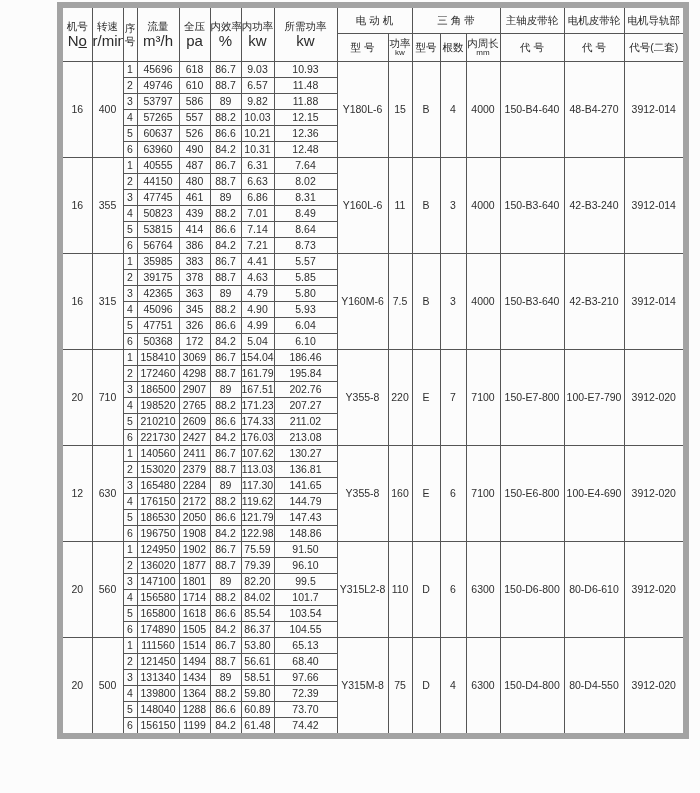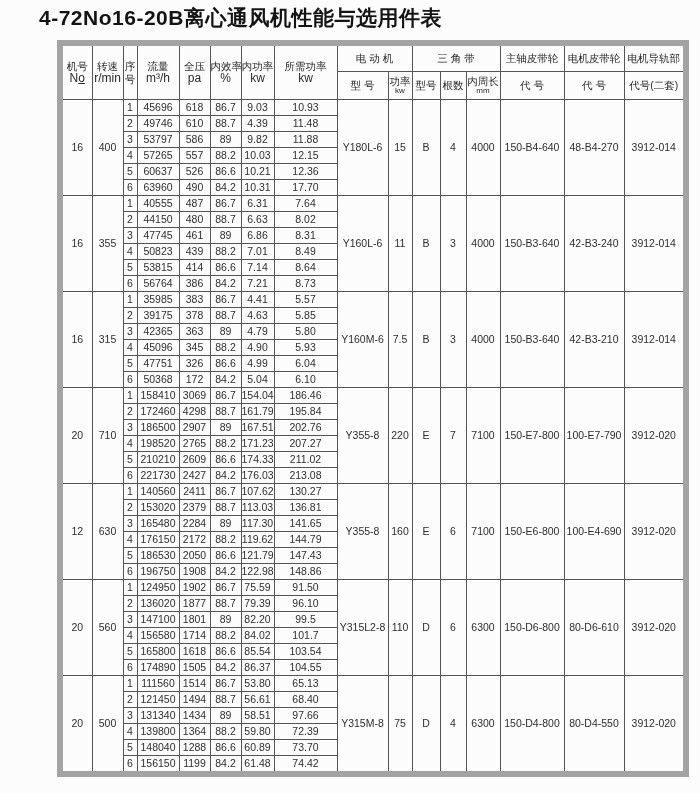--- a/index.html
+++ b/index.html
@@ -44,29 +44,28 @@
     color: #2a2a2a;
   }
   .spec-table thead tr.hrow1 th { height: 25px; }
   .spec-table thead tr.hrow2 th { height: 27px; }
   .spec-table tbody td {
     font-size: 10.5px;
     height: 15px;
     line-height: 1;
   }
   .stack2 div { line-height: 1.15; }
-  .unit { font-size: 12px; }
+  .unit { font-size: 15px; }
   .unit-tiny { font-size: 8px; line-height: 0.8; margin-top: -1px; }
   .uo { text-decoration: underline; text-underline-offset: 1px; }
 </style>
 </head>
 <body>
 
 <div class="page">
-  <div class="title">4-72No16-20B离心通风机性能与选用件表</div>
 
   <table class="spec-table">
     <colgroup>
       <col style="width:32px">
         <col style="width:31px">
         <col style="width:14px">
       <col style="width:42px">
         <col style="width:31px">
         <col style="width:31px">
       <col style="width:33px">
@@ -154,21 +153,21 @@
           <td rowspan="6">4000</td>
           <td rowspan="6">150-B4-640</td>
           <td rowspan="6">48-B4-270</td>
           <td rowspan="6">3912-014</td>
         </tr>
         <tr>
           <td>2</td>
           <td>49746</td>
           <td>610</td>
           <td>88.7</td>
-          <td>4.39</td>
+          <td>6.57</td>
           <td>11.48</td>
         </tr>
         <tr>
           <td>3</td>
           <td>53797</td>
           <td>586</td>
           <td>89</td>
           <td>9.82</td>
           <td>11.88</td>
         </tr>
@@ -187,21 +186,21 @@
           <td>86.6</td>
           <td>10.21</td>
           <td>12.36</td>
         </tr>
         <tr>
           <td>6</td>
           <td>63960</td>
           <td>490</td>
           <td>84.2</td>
           <td>10.31</td>
-          <td>17.70</td>
+          <td>12.48</td>
         </tr>
         <tr>
           <td rowspan="6">16</td>
           <td rowspan="6">355</td>
           <td>1</td>
           <td>40555</td>
           <td>487</td>
           <td>86.7</td>
           <td>6.31</td>
           <td>7.64</td>

